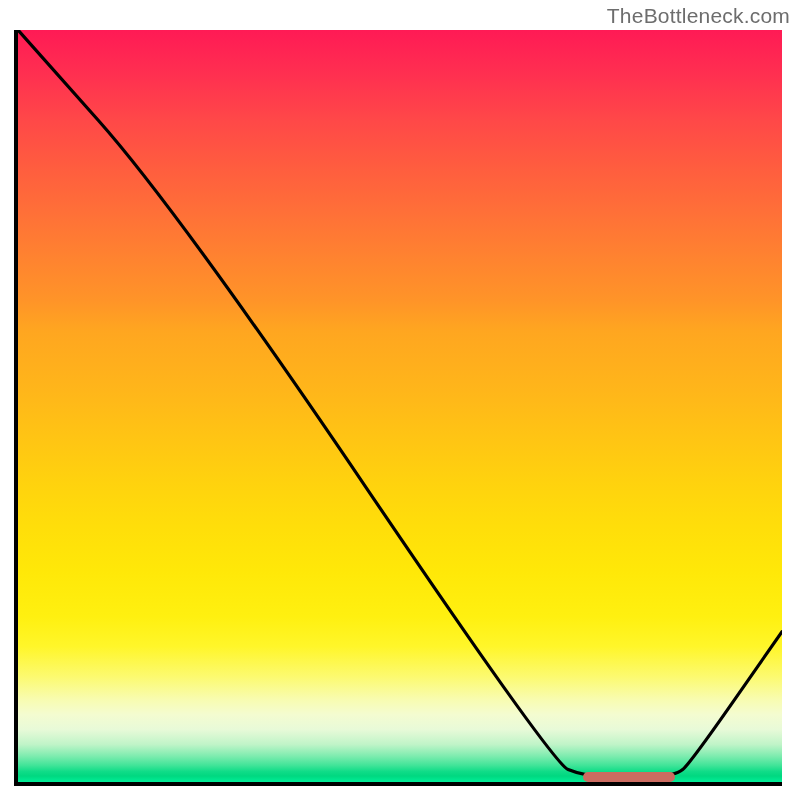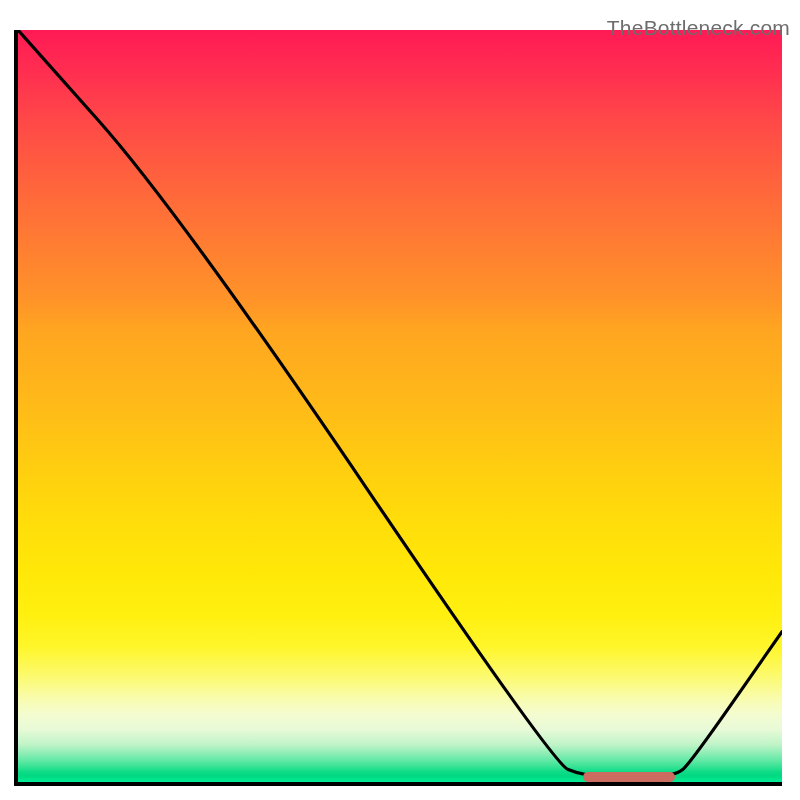--- a/index.html
+++ b/index.html
@@ -7,21 +7,21 @@
     padding: 0;
     width: 800px;
     height: 800px;
     background: #ffffff;
     font-family: Arial, Helvetica, sans-serif;
     position: relative;
     overflow: hidden;
   }
   .watermark {
     position: absolute;
-    top: 16px;
+    top: 4px;
     right: 10px;
     color: #6d6d6d;
     font-size: 21px;
     font-weight: 400;
     z-index: 10;
     letter-spacing: 0.2px;
   }
   .chart-area {
     position: absolute;
     top: 30px;

